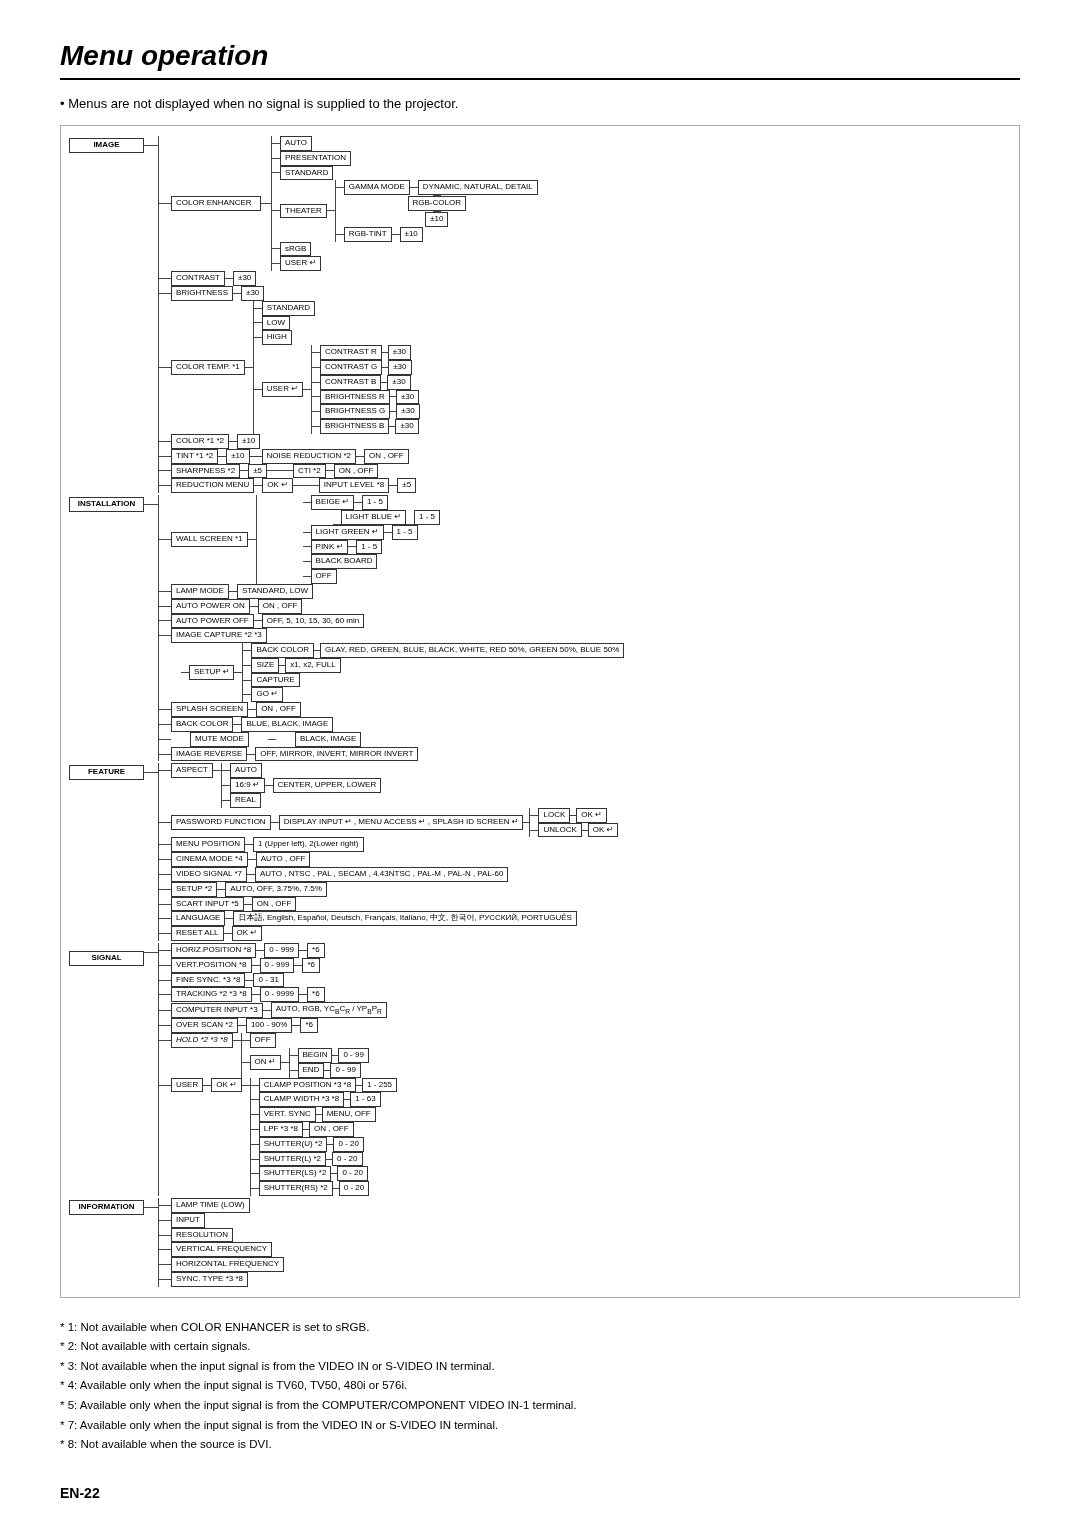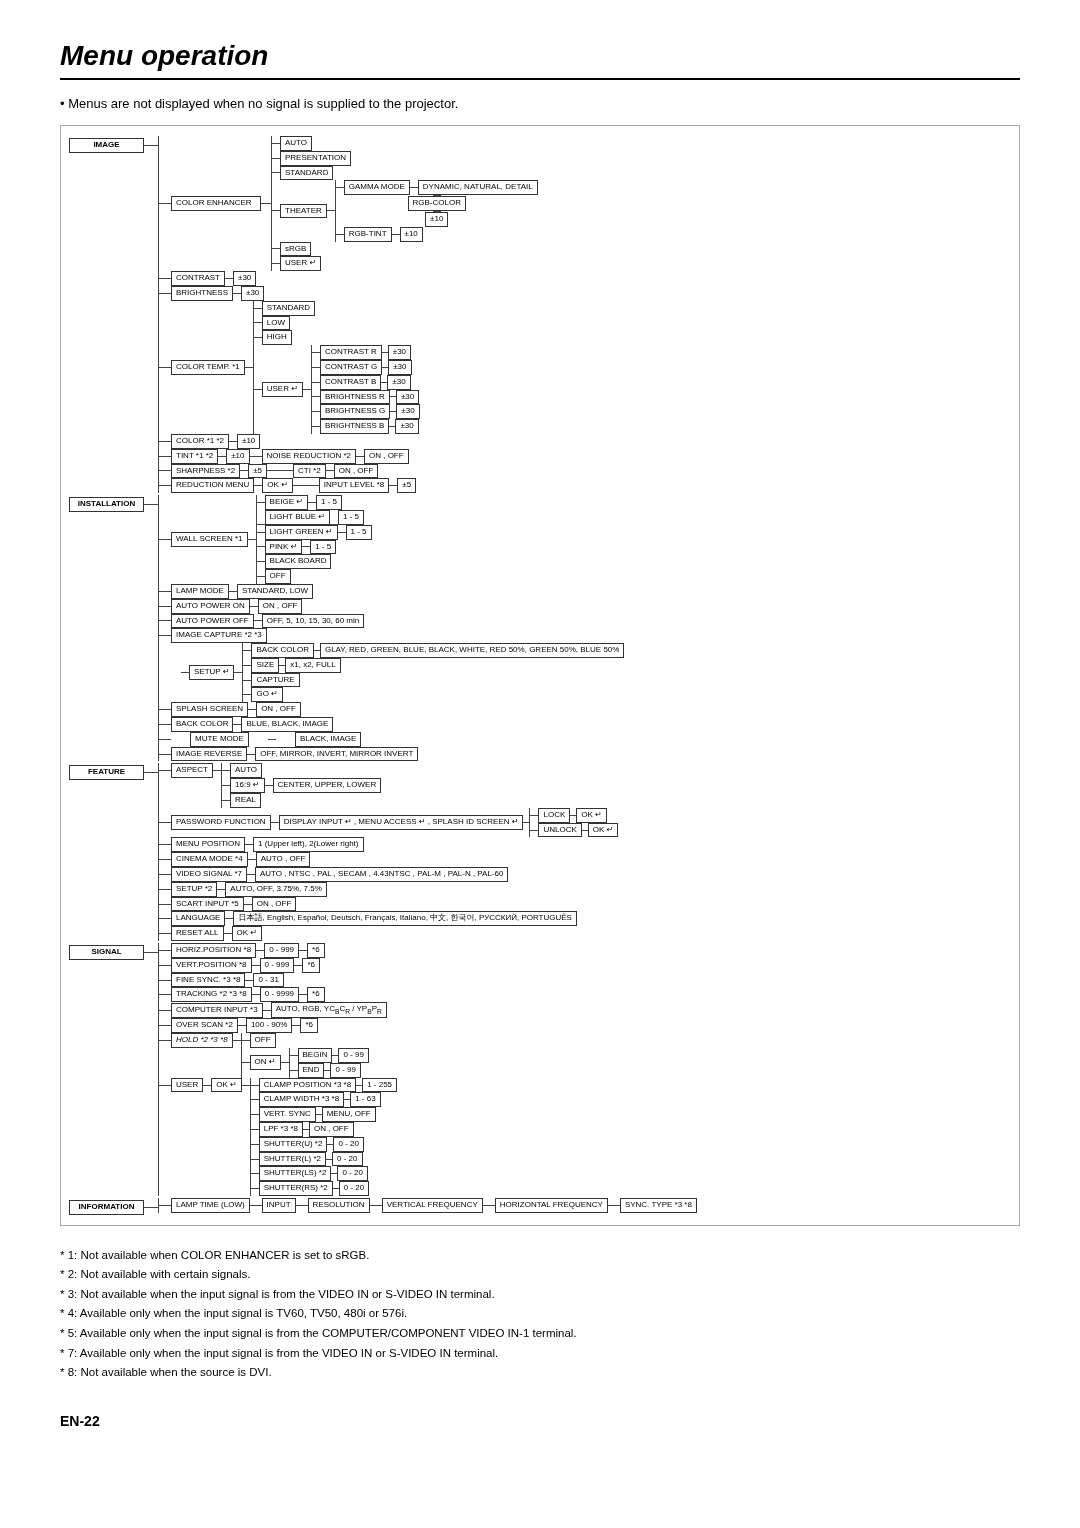--- a/index.html
+++ b/index.html
@@ -255,28 +255,28 @@
 
             <div style="display:flex; align-items:flex-start; margin-bottom:2px;">
               <span class="fd-box" style="font-weight:bold; margin-top:2px; min-width:75px; text-align:center;">INSTALLATION</span>
               <span style="display:inline-block; width:14px; border-top:1px solid #444; margin-top:9px; flex-shrink:0;"></span>
               <div style="border-left:1px solid #444; display:flex; flex-direction:column;">
 
                 <div style="display:flex; align-items:center;">
                   <span style="display:inline-block; width:12px; border-top:1px solid #444;"></span>
                   <span class="fd-box">WALL SCREEN *1</span>
                   <span style="display:inline-block; width:8px; border-top:1px solid #444;"></span>
-                  <div style="border-left:1px solid #444; display:flex; flex-direction:column;">
+                  <div style="border-left:1px solid #444; display:flex; flex-direction:column;padding-left:46px;">
                     <div style="display:flex; align-items:center;">
                           <span style="display:inline-block; width:8px; border-top:1px solid #444;"></span>
                           <span class="fd-box">BEIGE ↵</span>
                           <span style="display:inline-block; width:8px; border-top:1px solid #444;"></span>
                           <span class="fd-box">1 - 5</span>
                         </div>
-                    <div style="display:flex; align-items:flex-end;">
+                    <div style="display:flex; align-items:flex-end;margin-left:30px;">
                           <span style="display:inline-block; width:8px; border-top:1px solid #444;"></span>
                           <span class="fd-box">LIGHT BLUE ↵</span>
                           <span style="display:inline-block; width:8px; border-top:1px solid #444;"></span>
                           <span class="fd-box">1 - 5</span>
                         </div>
                     <div style="display:flex; align-items:center;">
                           <span style="display:inline-block; width:8px; border-top:1px solid #444;"></span>
                           <span class="fd-box">LIGHT GREEN ↵</span>
                           <span style="display:inline-block; width:8px; border-top:1px solid #444;"></span>
                           <span class="fd-box">1 - 5</span>
@@ -479,21 +479,21 @@
                 <div style="display:flex; align-items:center;">
                   <span style="display:inline-block; width:12px; border-top:1px solid #444;"></span>
                   <span class="fd-box">RESET ALL</span>
                   <span style="display:inline-block; width:8px; border-top:1px solid #444;"></span>
                   <span class="fd-box">OK ↵</span>
                 </div>
               </div>
             </div>
 
             <div style="display:flex; align-items:flex-start; margin-bottom:2px;">
-              <span class="fd-box" style="font-weight:bold; margin-top:2px; min-width:75px; text-align:center;">SIGNAL</span>
+              <span class="fd-box" style="font-weight:bold; margin-top:8px; min-width:75px; text-align:center;">SIGNAL</span>
               <span style="display:inline-block; width:14px; border-top:1px solid #444; margin-top:9px; flex-shrink:0;"></span>
               <div style="border-left:1px solid #444; display:flex; flex-direction:column;">
 
                 <div style="display:flex; align-items:center;">
                   <span style="display:inline-block; width:12px; border-top:1px solid #444;"></span>
                   <span class="fd-box">HORIZ.POSITION *8</span>
                   <span style="display:inline-block; width:8px; border-top:1px solid #444;"></span>
                   <span class="fd-box">0 - 999</span>
                   <span style="display:inline-block; width:8px; border-top:1px solid #444;"></span>
                   <span class="fd-box">*6</span>
@@ -627,21 +627,21 @@
                           <span class="fd-box">0 - 20</span>
                         </div>
                   </div>
                 </div>
               </div>
             </div>
 
             <div style="display:flex; align-items:flex-start; margin-bottom:2px;">
               <span class="fd-box" style="font-weight:bold; margin-top:2px; min-width:75px; text-align:center;">INFORMATION</span>
               <span style="display:inline-block; width:14px; border-top:1px solid #444; margin-top:9px; flex-shrink:0;"></span>
-              <div style="border-left:1px solid #444; display:flex; flex-direction:row;">
+              <div style="border-left:1px solid #444; display:flex; flex-direction:column;">
                 <div style="display:flex; align-items:center;">
                       <span style="display:inline-block; width:12px; border-top:1px solid #444;"></span>
                       <span class="fd-box">LAMP TIME (LOW)</span>
                     </div>
                 <div style="display:flex; align-items:center;">
                       <span style="display:inline-block; width:12px; border-top:1px solid #444;"></span>
                       <span class="fd-box">INPUT</span>
                     </div>
                 <div style="display:flex; align-items:center;">
                       <span style="display:inline-block; width:12px; border-top:1px solid #444;"></span>

